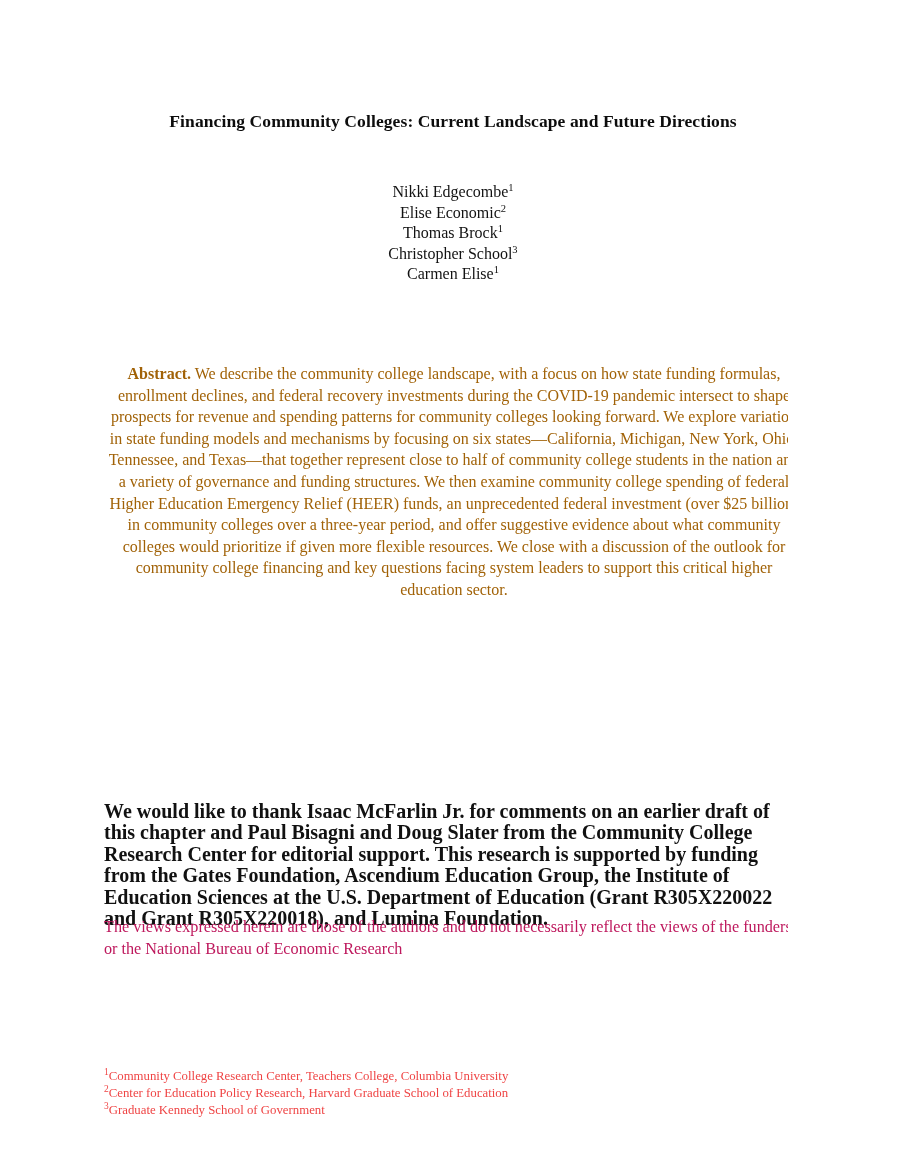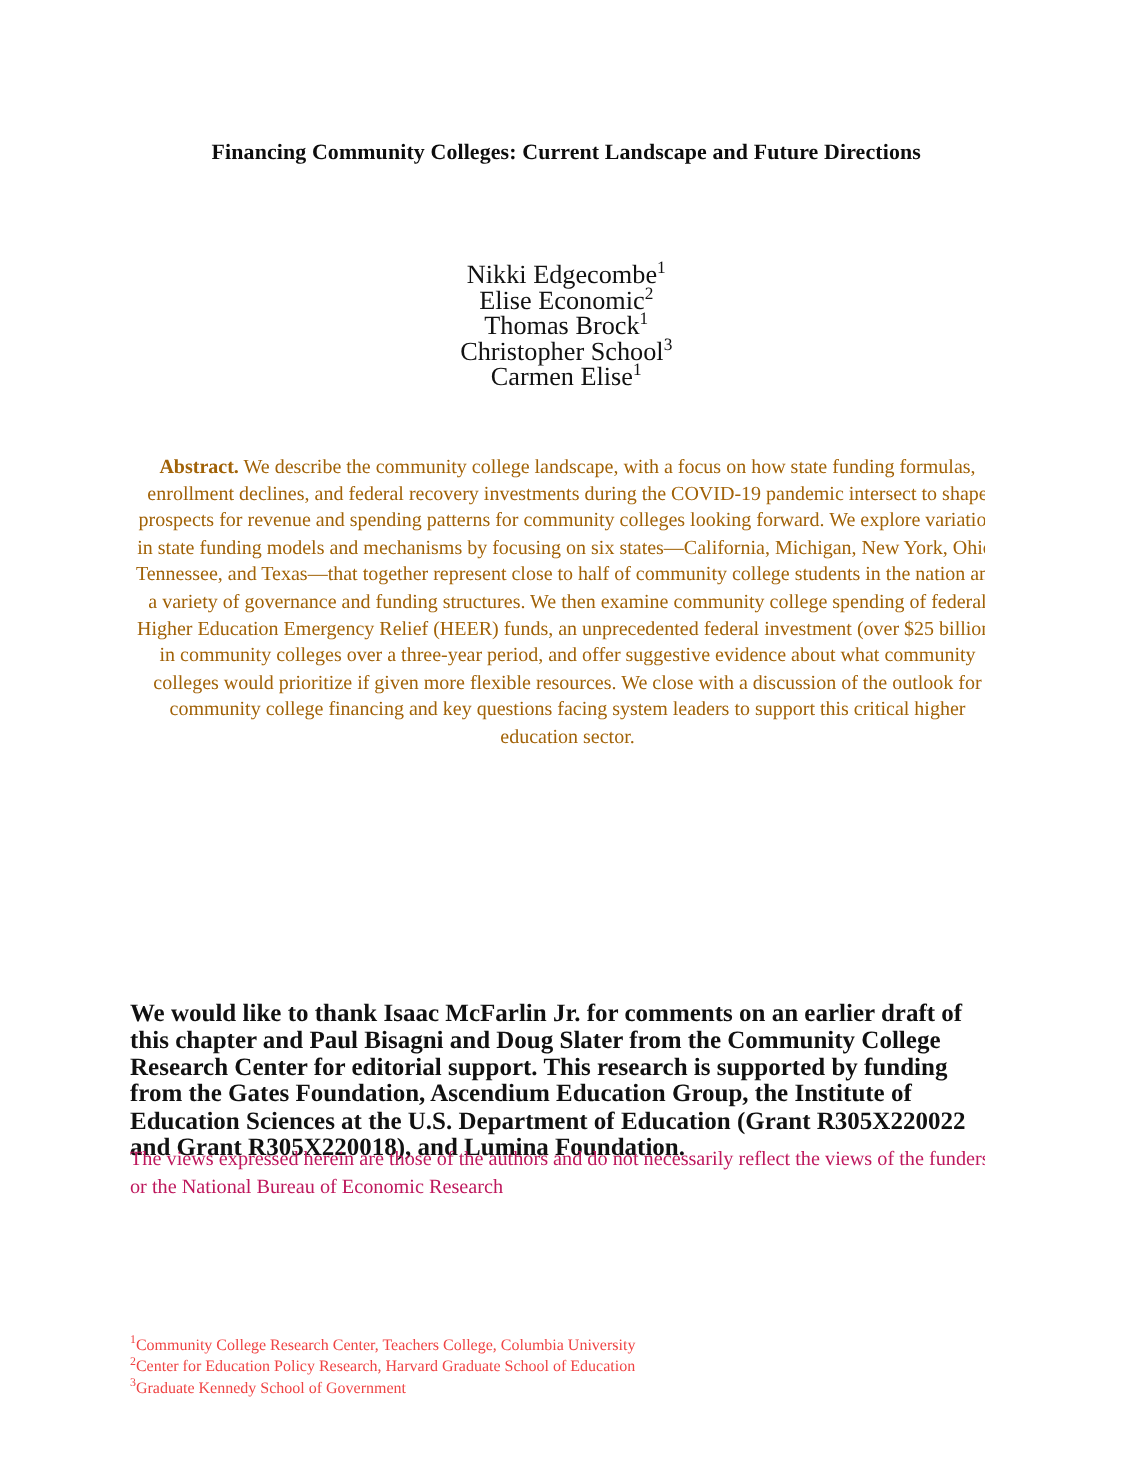--- a/index.html
+++ b/index.html
@@ -32,24 +32,23 @@
     line-height: 22px;
   }
 
   
   .authors {
     position: absolute;
     left: 104px;
     top: 182px;
     width: 698px;
     text-align: center;
-    font-size: 21px;
+    font-size: 16px;
     line-height: 20.5px;
     color: #121212;
-    margin-top: 27px;
   }
   .author-line {
     white-space: nowrap;
   }
   .author-line sup {
     font-size: 0.66em;
     vertical-align: super;
     line-height: 0;
   }
 

